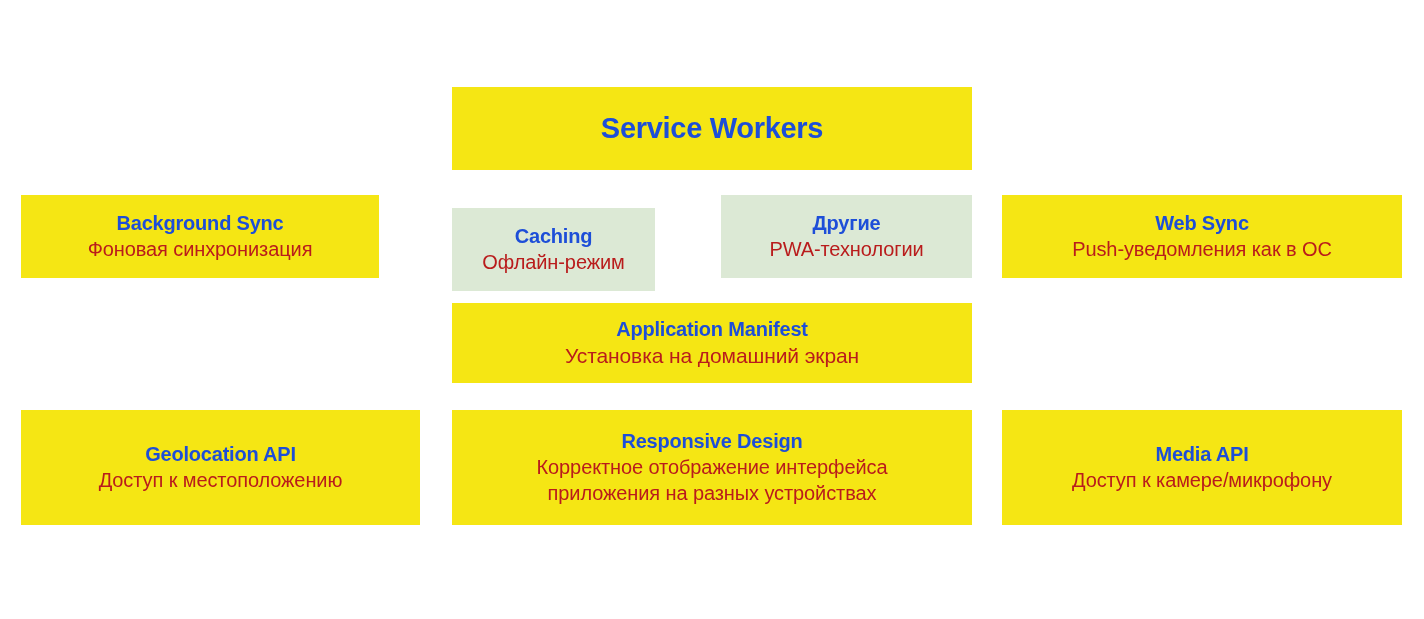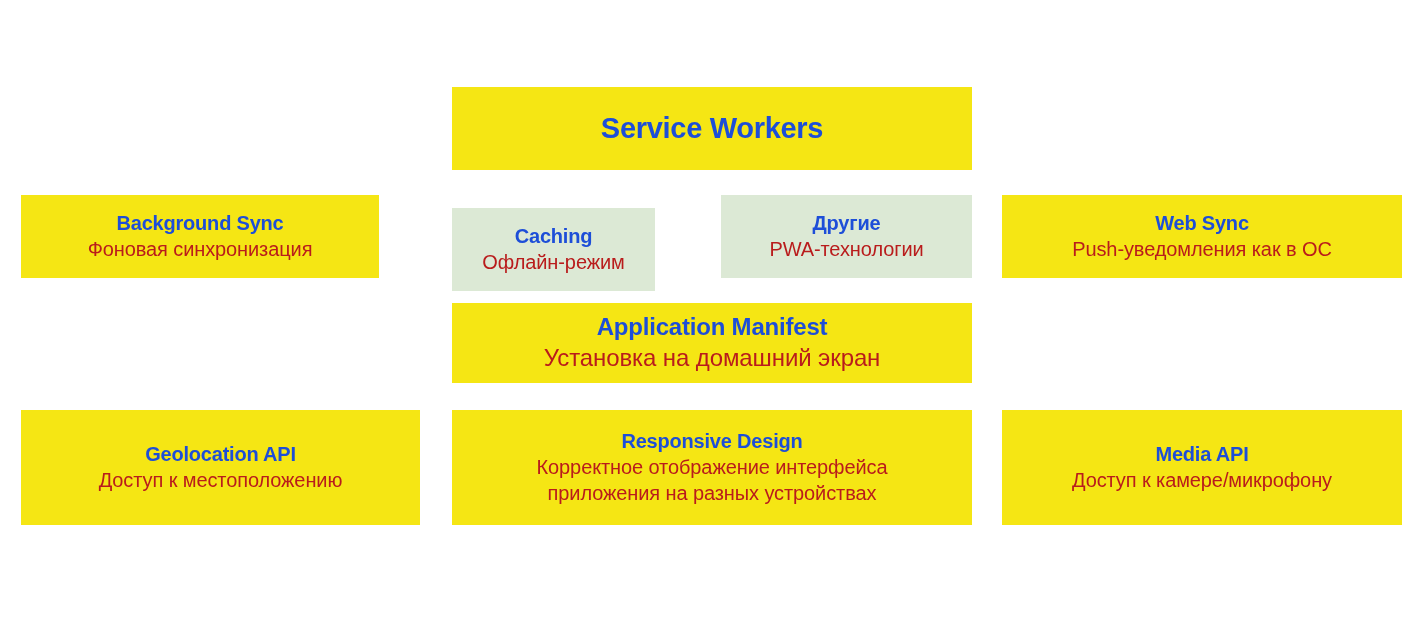--- a/index.html
+++ b/index.html
@@ -78,22 +78,22 @@
     width: 400px; height: 83px;
   }
   .row2 .box-title    { font-size: 20px; }
   .row2 .box-subtitle { font-size: 20px; }
 
   
   #box-application-manifest {
     left: 452px;  top: 303px;
     width: 520px; height: 80px;
   }
-  #box-application-manifest .box-title    { font-size: 24px; }
-  #box-application-manifest .box-subtitle { font-size: 24px; }
+  #box-application-manifest .box-title    { font-size: 20px; }
+  #box-application-manifest .box-subtitle { font-size: 21px; }
 
   
   #box-geolocation-api {
     left: 21px;   top: 410px;
     width: 399px; height: 115px;
   }
   #box-responsive-design {
     left: 452px;  top: 410px;
     width: 520px; height: 115px;
   }

